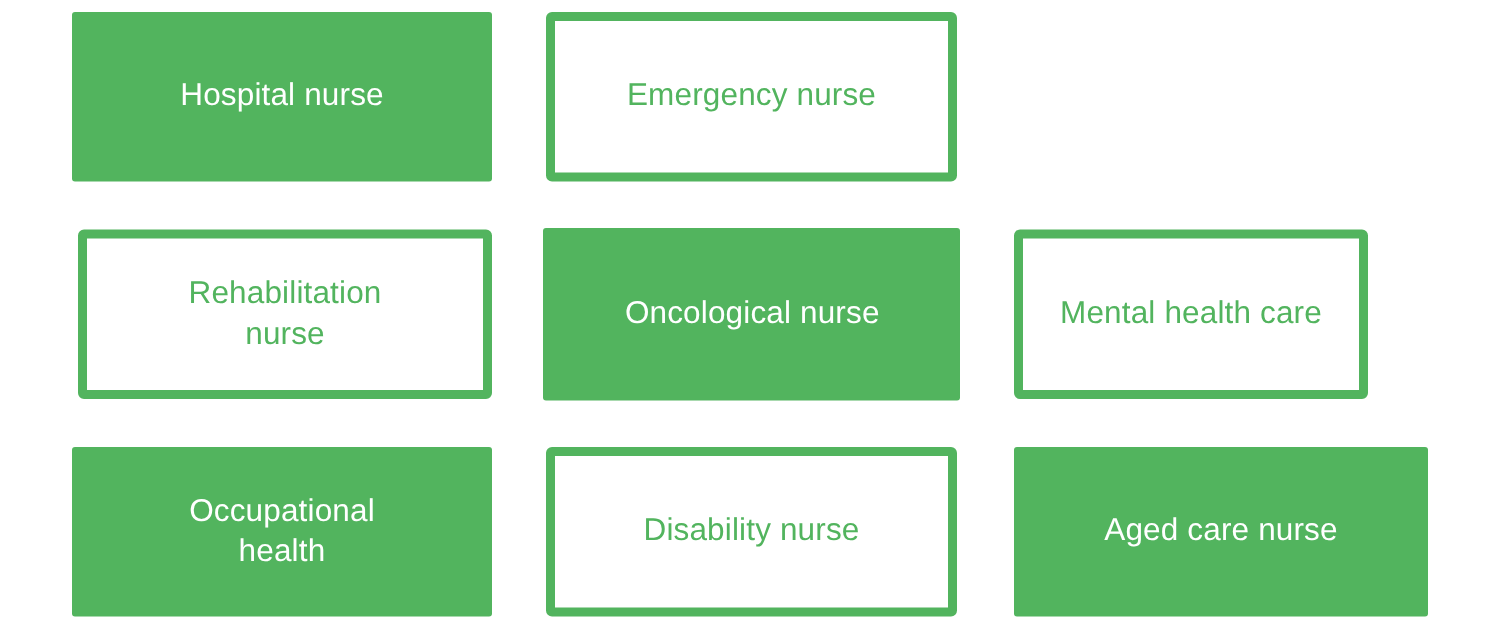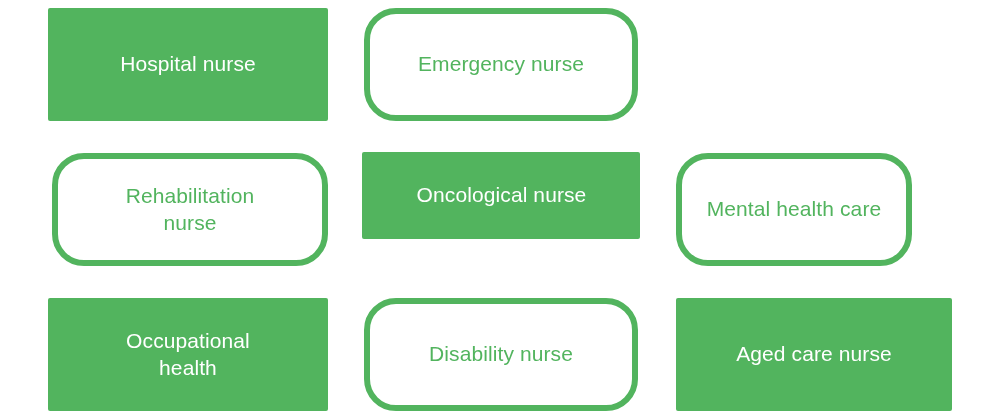--- a/index.html
+++ b/index.html
@@ -37,35 +37,35 @@
   }
   .card.filled {
     background: #52b45e;
     color: #ffffff;
     border: 0 solid transparent;
   }
   .card.outlined {
     background: #ffffff;
     color: #52b45e;
     border: 6px solid #52b45e;
-    border-radius: 32px;
+    border-radius: 4px;
   }
   
   .c0 { left: 48px;  width: 280px; }
   .c1 { left: 364px; width: 274px; }
   .c2 { left: 676px; width: 276px; }
   
   .r0 { top: 8px;   height: 113px; }
   .r1 { top: 153px; height: 113px; }
   .r2 { top: 298px; height: 113px; }
   
   .card.outlined.c0 { left: 52px; width: 276px; }
   .card.outlined.c1 { left: 364px; width: 274px; }
   .card.outlined.c2 { left: 676px; width: 236px; }
-  .card.filled.c1.r1 { left: 362px; width: 278px; top: 152px; height: 87px; padding-left: 15px; }
+  .card.filled.c1.r1 { left: 362px; width: 278px; top: 152px; height: 115px; padding-left: 15px; }
 </style>
 </head>
 <body>
 
 <div id="board">
 
   <div class="card filled c0 r0"><span>Hospital nurse</span></div>
   <div class="card outlined c1 r0"><span>Emergency nurse</span></div>
 
   <div class="card outlined c0 r1"><span>Rehabilitation

